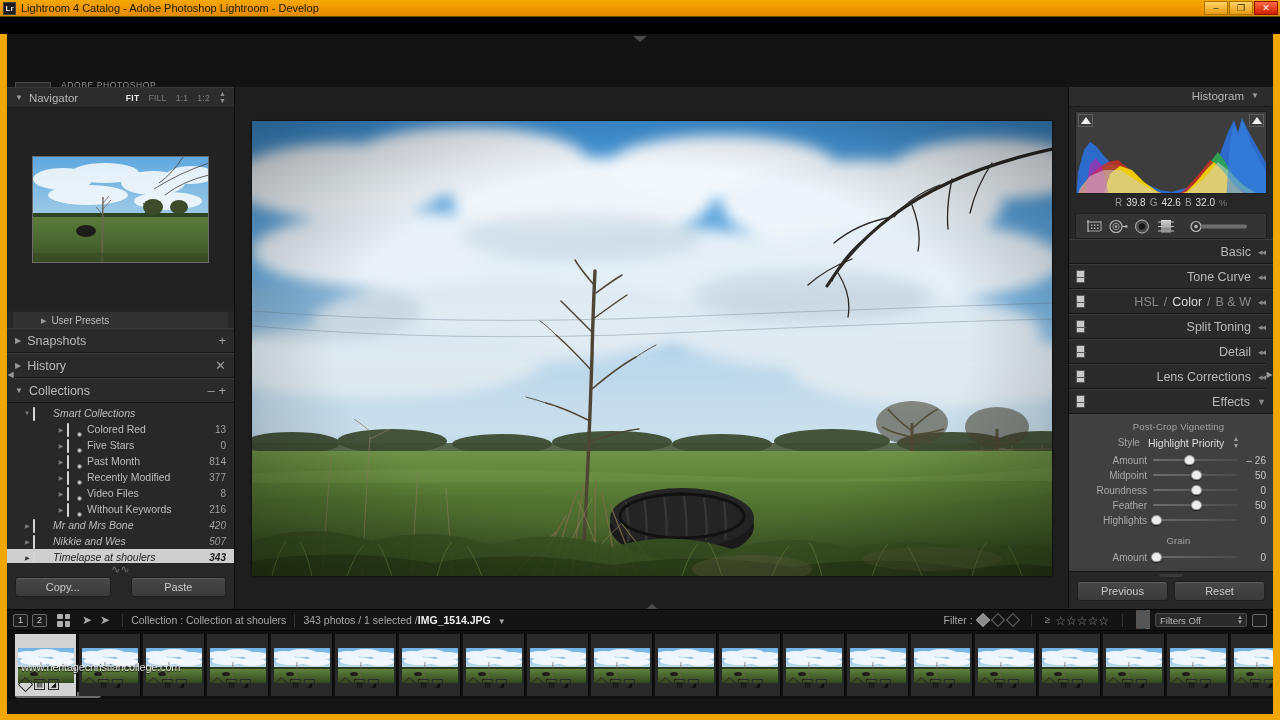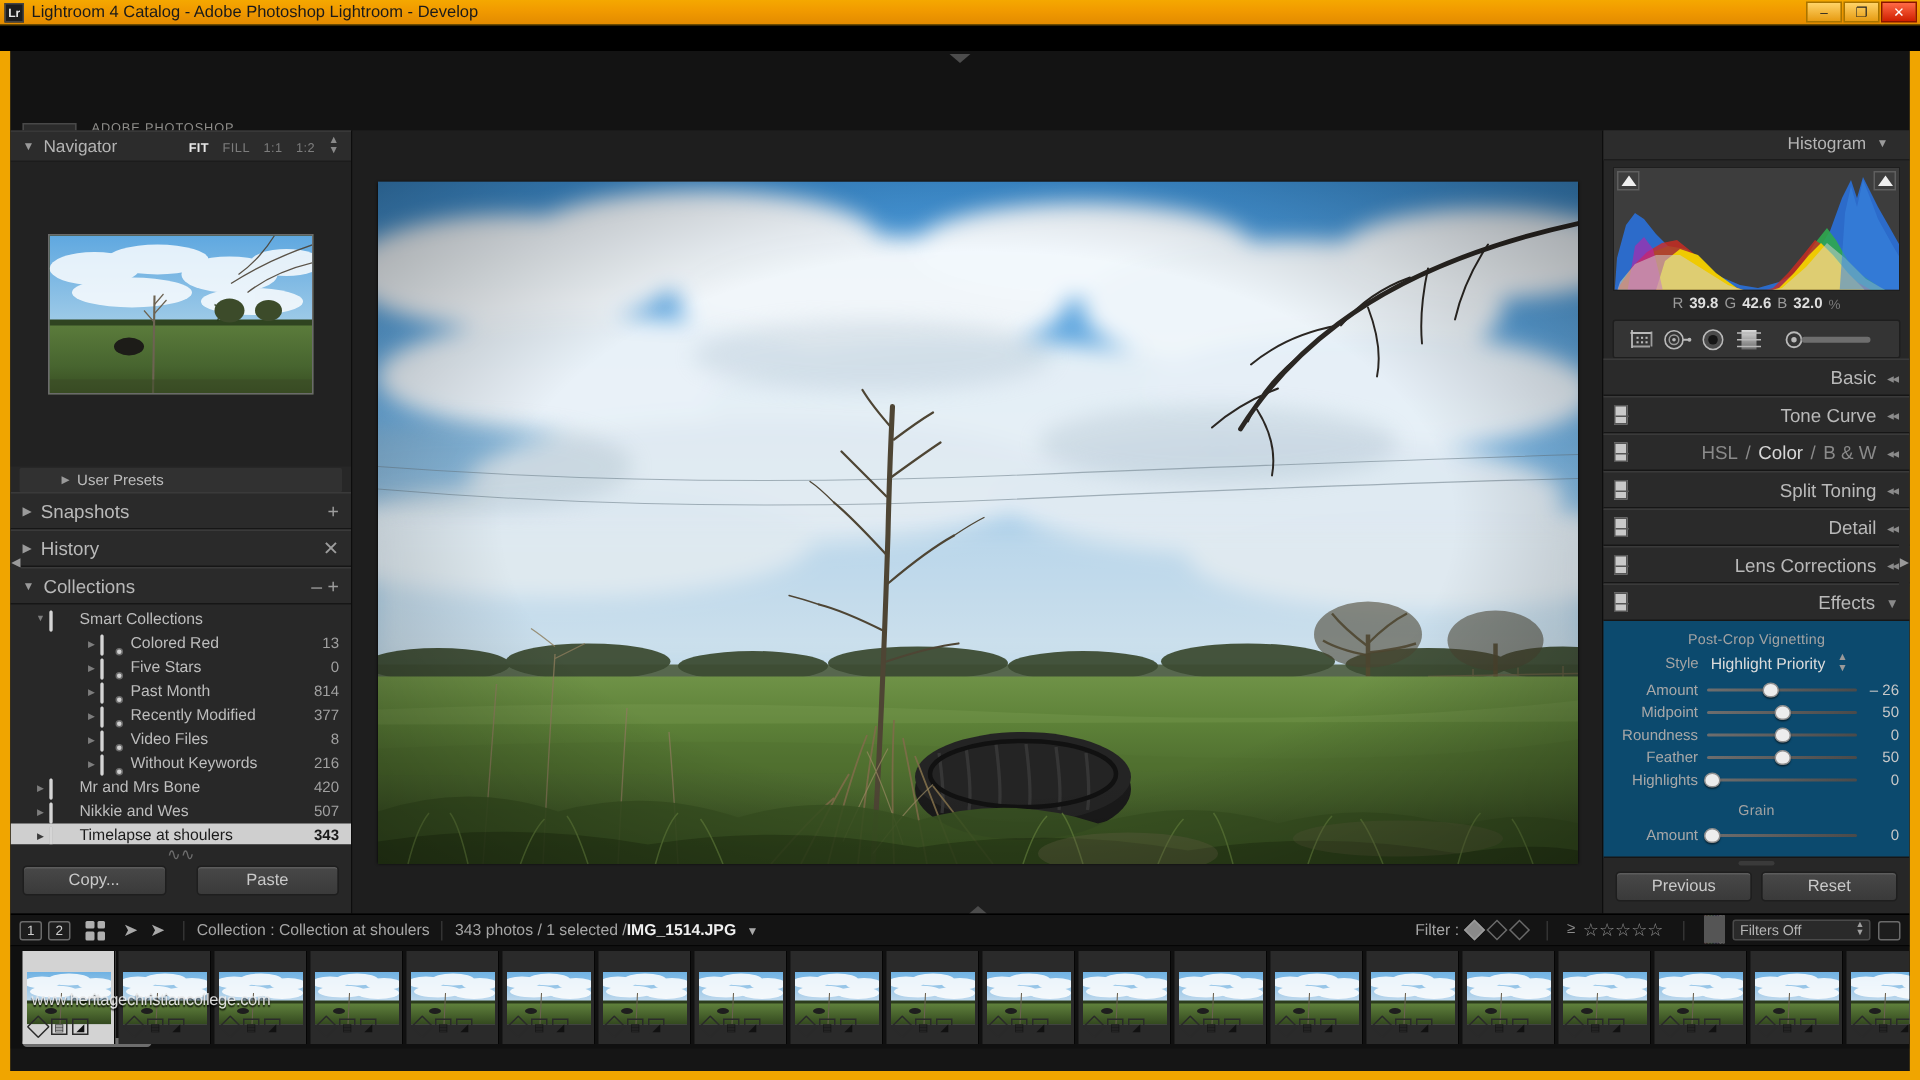--- a/index.html
+++ b/index.html
@@ -125,21 +125,21 @@
   .crow .dtri { width:12px; font-size:6px; color:#7d7d7d; text-align:center; flex:0 0 12px;}
   .crow.sel .dtri { color:#3a3a3a;}
   .cicon { width:14px; height:11px; margin-right:6px; flex:0 0 14px; position:relative;}
   .cbox { width:13px; height:10px; background:#a9a9a9; border:1px solid #d5d5d5; border-radius:1px;}
   .cbox.sm { background:#9b9b9b; }
   .cgear { position:absolute; right:-1px; bottom:-2px; width:5px; height:5px;
            border-radius:50%; background:#cfcfcf; border:1px solid #6a6a6a;}
   .cname { flex:1; white-space:nowrap; overflow:hidden; }
   .ccount { font-size:10px; color:#a0a0a0; }
   .crow.sel .ccount { color:#1b1b1b; font-weight:bold;}
-  .indent1 { padding-left:14px; }
+  .indent1 { padding-left:14px;font-style:italic; }
   .indent2 { padding-left:48px; }
 
   .lp-footer { height:46px; background:#272727; position:relative; }
   .lp-swirl { position:absolute; left:0; right:0; top:0; height:13px;
               display:flex; align-items:center; justify-content:center; color:#6d6d6d; font-size:11px;}
   .btnrow { position:absolute; left:8px; right:8px; top:14px; display:flex; gap:20px;}
   .lrbtn {
     flex:1; height:20px; background:linear-gradient(to bottom,#484848,#3a3a3a);
     border:1px solid #1e1e1e; border-radius:3px; color:#c9c9c9; font-size:11px;
     display:flex; align-items:center; justify-content:center;
@@ -156,40 +156,40 @@
   .hist-hdr .panel-title { margin-right:7px; }
   .hist-box { height:90px; margin:4px 6px 0 6px; background:#3d3d3d; position:relative;
               border:1px solid #1e1e1e; overflow:hidden;}
   .clipbox { position:absolute; top:2px; width:15px; height:13px; border:1px solid #5f5f5f;
              display:flex; align-items:center; justify-content:center;}
   .clipbox.l { left:2px; } .clipbox.r { right:2px; }
   .ctri { width:0;height:0;border-left:5px solid transparent;border-right:5px solid transparent;
           border-bottom:7px solid #f0f0f0;}
   .rgbline { height:18px; display:flex; align-items:center; justify-content:center;
              gap:4px; font-size:10px; color:#9a9a9a; }
-  .rgbline b { color:#dedede; font-weight:bold; }
+  .rgbline b { color:#dedede; font-weight:normal; }
   .rgbline .pct { color:#7a7a7a; font-size:9px;}
 
   .toolstrip { height:28px; margin:2px 6px 0 6px; background:#343434;
                border:1px solid #1e1e1e; border-radius:2px; display:flex;
                align-items:center; justify-content:space-around; padding:0 6px;}
   .tool { width:24px; height:20px; display:flex; align-items:center; justify-content:center;}
 
   .rsect { height:25px; border-top:1px solid #3a3a3a; border-bottom:1px solid #161616;
            background:#2a2a2a; display:flex; align-items:center;
            justify-content:flex-end; padding:0 8px; position:relative;}
   .rsect-title { font-size:12.5px; color:#b9b9b9; }
   .rsw { position:absolute; left:7px; width:9px; height:13px; background:#c9c9c9;
          border:1px solid #555; }
   .rsw:after{content:"";position:absolute;left:0;top:6px;width:9px;height:1px;background:#555;}
   .rdis { margin-left:7px; font-size:9px; color:#8a8a8a; letter-spacing:-1px; }
   .hsl-grp { display:flex; gap:5px; font-size:12.5px; color:#8a8a8a;}
   .hsl-grp .on { color:#d8d8d8; }
 
-  .effects-body { background:#0c4a6e; padding:4px 0 6px 0; flex:0 0 auto;
+  .effects-body { background:#404040; padding:4px 0 6px 15px; flex:0 0 auto;
                   border-bottom:1px solid #161616;}
   .grp-title { text-align:center; font-size:9.5px; color:#a3a3a3; margin:3px 0 4px; letter-spacing:.2px;}
   .styleRow { display:flex; align-items:center; justify-content:center; gap:8px; margin-bottom:4px;}
   .styleRow .lbl { font-size:10px; color:#a3a3a3;}
   .styleRow .val { font-size:10.5px; color:#dcdcdc;}
   .styleRow .updn { font-size:7px; color:#9a9a9a; line-height:.9;}
   .srow { display:flex; align-items:center; height:15px; padding:0 7px; }
   .srow .sl { width:62px; text-align:right; font-size:10px; color:#a8a8a8; padding-right:6px; flex:0 0 62px;}
   .track { position:relative; flex:1; height:10px; }
   .track:before { content:""; position:absolute; left:0; right:0; top:4px; height:2px;

